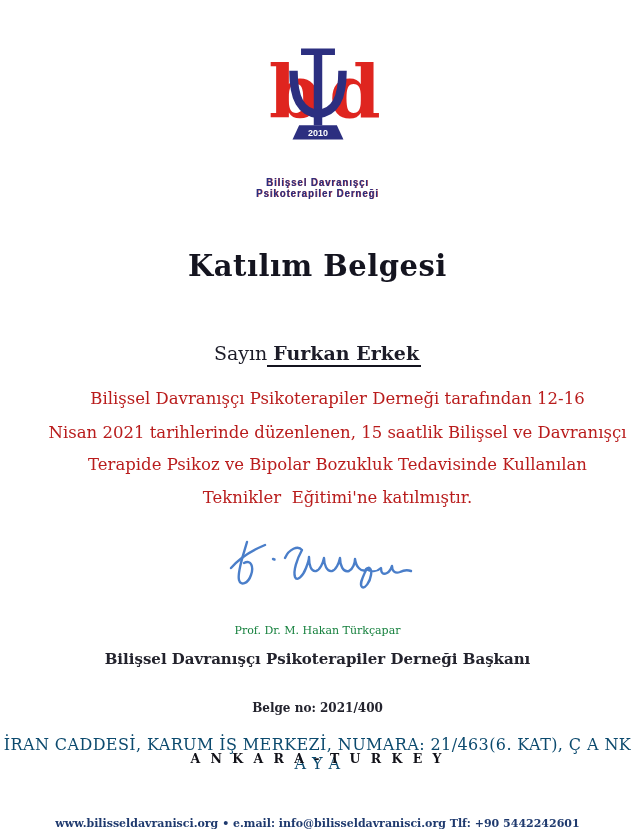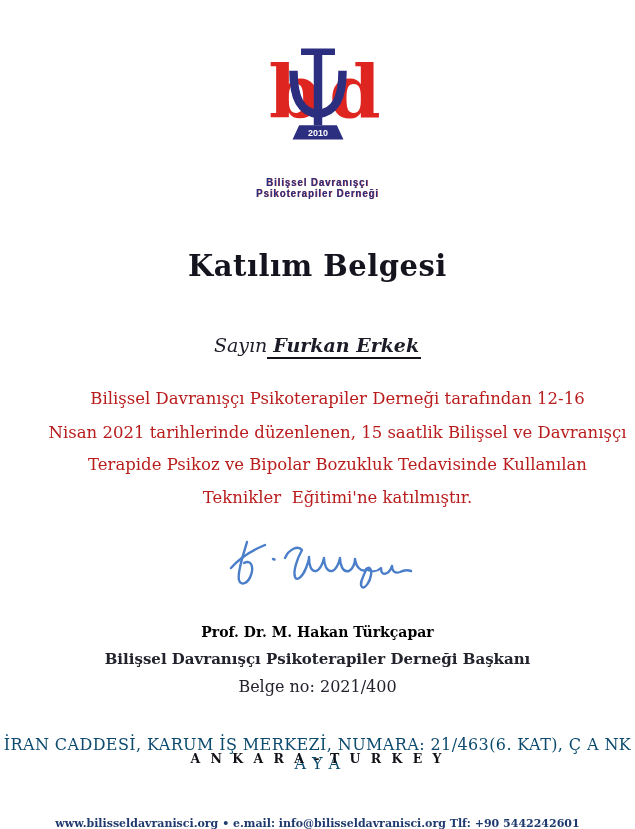--- a/index.html
+++ b/index.html
@@ -33,21 +33,21 @@
 
   
   .title {
     top:249px;
     font-size:29px; font-weight:bold; color:#14141f;
     letter-spacing:0.5px;
     text-align:center;
   }
 
   
-  .salutation-line { top:334px; font-size:19px; font-style:italic; color:#1c1c28; }
+  .salutation-line { top:342px; font-size:19px; color:#1c1c28; }
   .recipient-name {
     font-weight:bold;
     border-bottom:2px solid #14141f;
     padding:0 2px 1px 6px;
   }
 
   
   .body-line {
     font-size:16.5px; color:#b91c1c; line-height:33px;
     white-space:pre-wrap;
@@ -55,23 +55,23 @@
   }
   .bl0 { top:382px; }
   .bl1 { top:416px; }
   .bl2 { top:448px; }
   .bl3 { top:481px; }
 
   
   .signature { top:530px; }
 
   
-  .signer-name  { top:624px; font-size:14px; font-weight:700; color:#000000; }
+  .signer-name  { top:624px; font-size:11px; font-weight:400; color:#15803d; }
   .signer-title { top:650px; font-size:15px; font-weight:600; color:#23232d; }
-  .doc-no       { top:677px; font-size:16px;  font-weight:400; color:#23232d; }
+  .doc-no       { top:701px; font-size:12px;  font-weight:700; color:#23232d; }
 
   
   .footer1 { top:735px; font-size:16px; font-weight:400; color:#0c4a6e; letter-spacing:0.4px; }
   .footer2 { top:751px; font-size:12.5px; font-weight:600; color:#111118; letter-spacing:3px; }
   .contact { top:817px; font-size:11px;   font-weight:bold; color:#1f3a6e; }
 </style>
 </head>
 <body>
 
 <div class="page">

